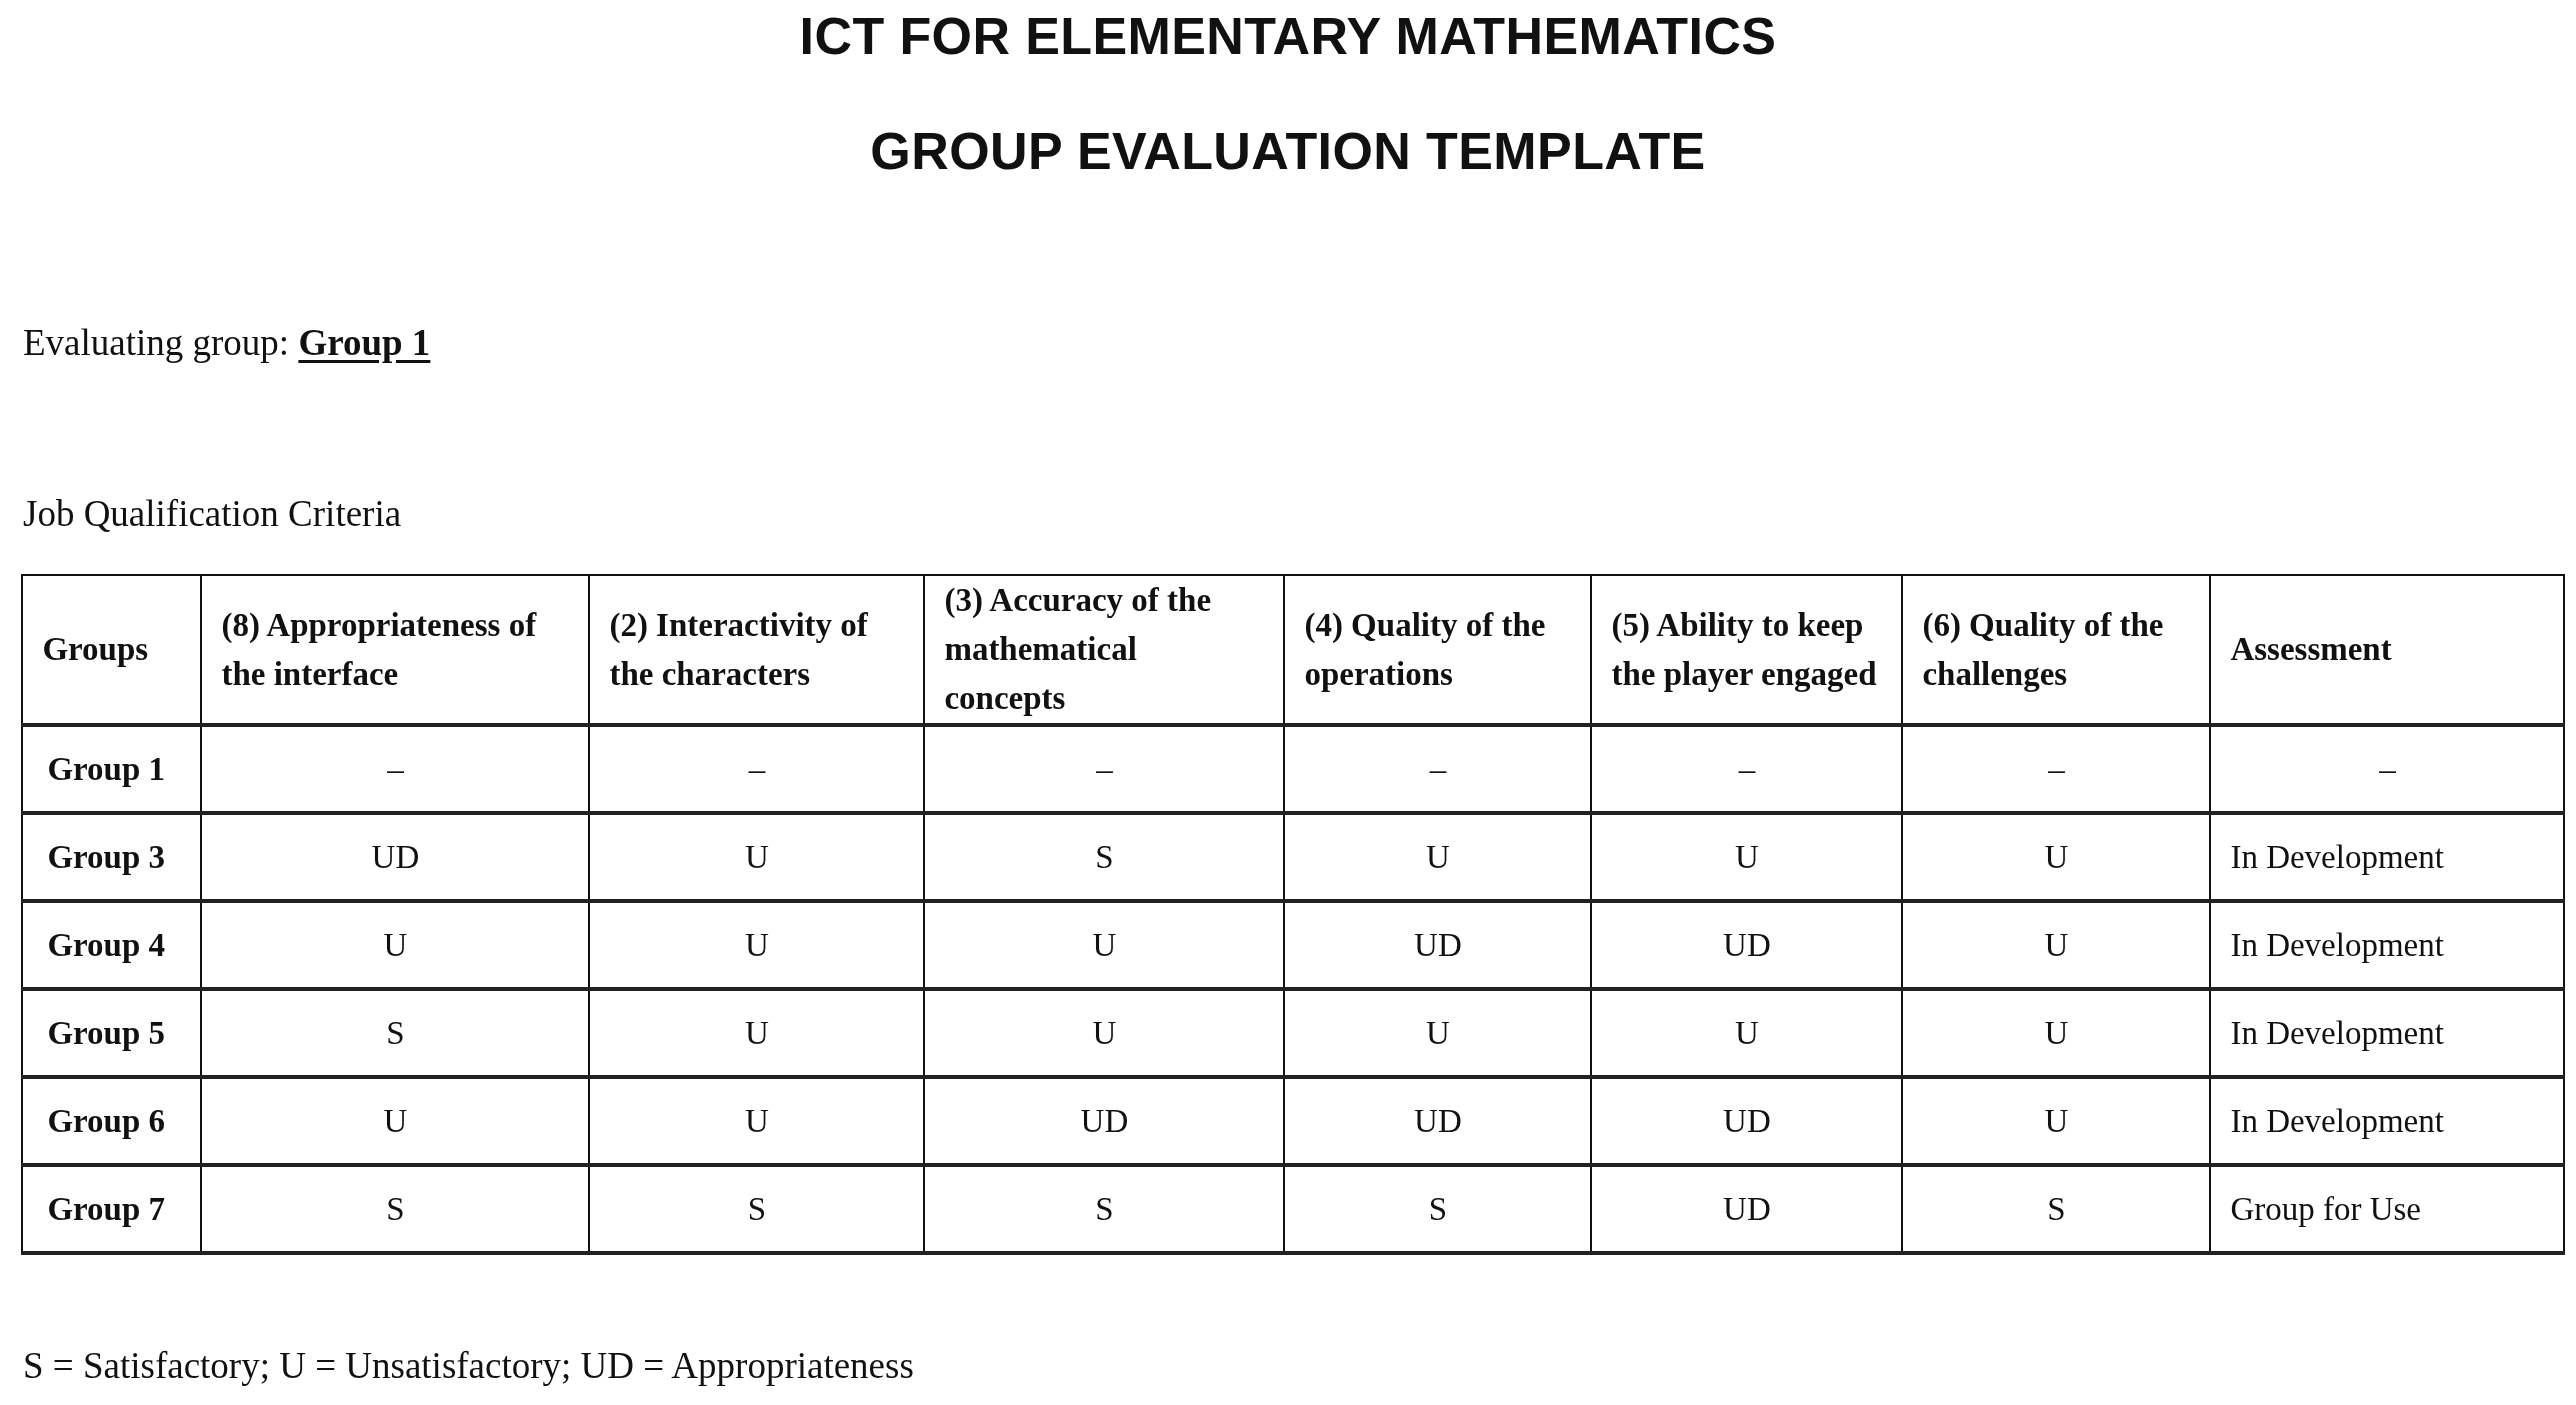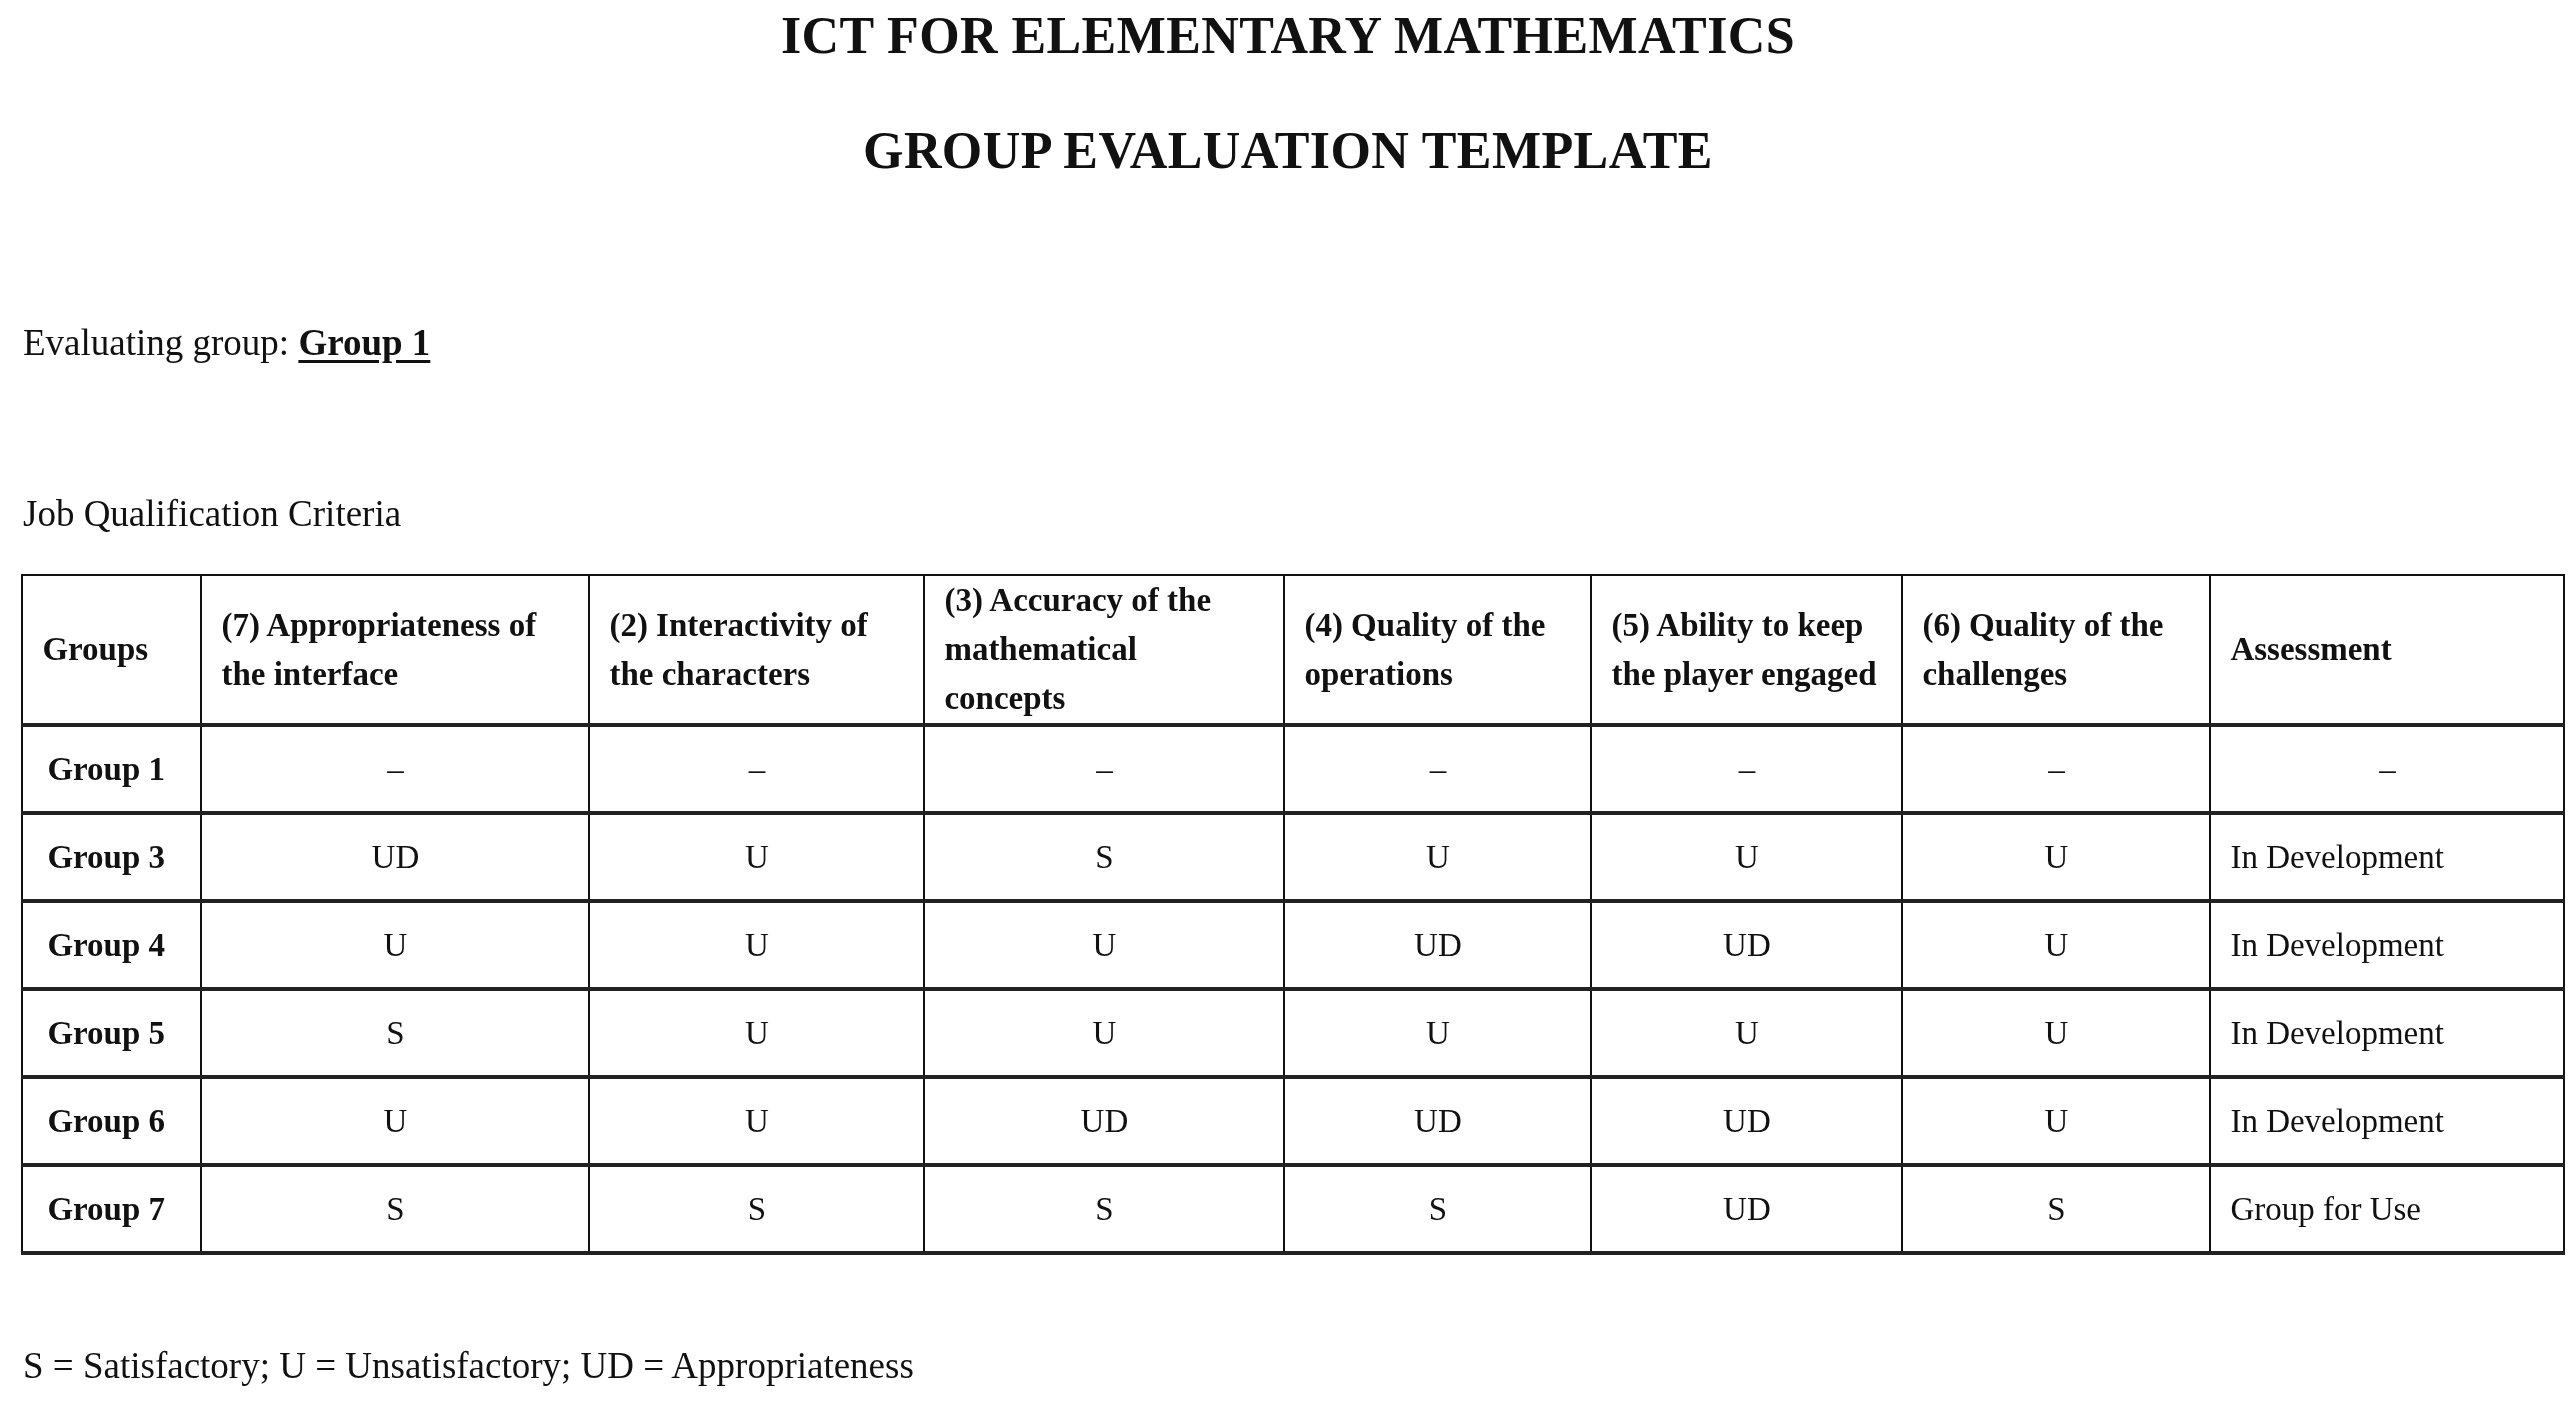--- a/index.html
+++ b/index.html
@@ -3,21 +3,21 @@
 <meta charset="utf-8">
 <style>
   html, body { margin: 0; padding: 0; background: #ffffff; }
   body {
     width: 2576px; height: 1405px; position: relative; overflow: hidden;
     font-family: "DejaVu Serif", "Liberation Serif", serif; color: #111111;
   }
   .title {
     position: absolute; left: 0; width: 2576px; text-align: center;
     font-weight: bold; font-size: 52px; letter-spacing: 0.4px;
-    font-family: Liberation Serif, serif;
+    font-family: Liberation Sans, sans-serif;
   }
   #title1 { top: 6.4px; }
   #title2 { top: 121px; }
   .para {
     position: absolute; left: 23px; font-size: 37px;
     font-family: "Liberation Serif", "DejaVu Serif", serif;
   }
   #evaluating { top: 321px; }
   #evaluating .grp { font-weight: bold; text-decoration: underline; text-underline-offset: 4.8px; }
   #criteria-label { top: 492px; }
@@ -61,21 +61,21 @@
       <col style="width:335px">
       <col style="width:360px">
     <col style="width:307px">
       <col style="width:311px">
       <col style="width:308px">
       <col style="width:354px">
   </colgroup>
   <thead>
     <tr>
       <th>Groups</th>
-      <th>(7) Appropriateness of the interface</th>
+      <th>(8) Appropriateness of the interface</th>
       <th>(2) Interactivity of the characters</th>
       <th>(3) Accuracy of the mathematical concepts</th>
       <th>(4) Quality of the operations</th>
       <th>(5) Ability to keep the player engaged</th>
       <th>(6) Quality of the challenges</th>
       <th>Assessment</th>
     </tr>
   </thead>
   <tbody>
     <tr>

